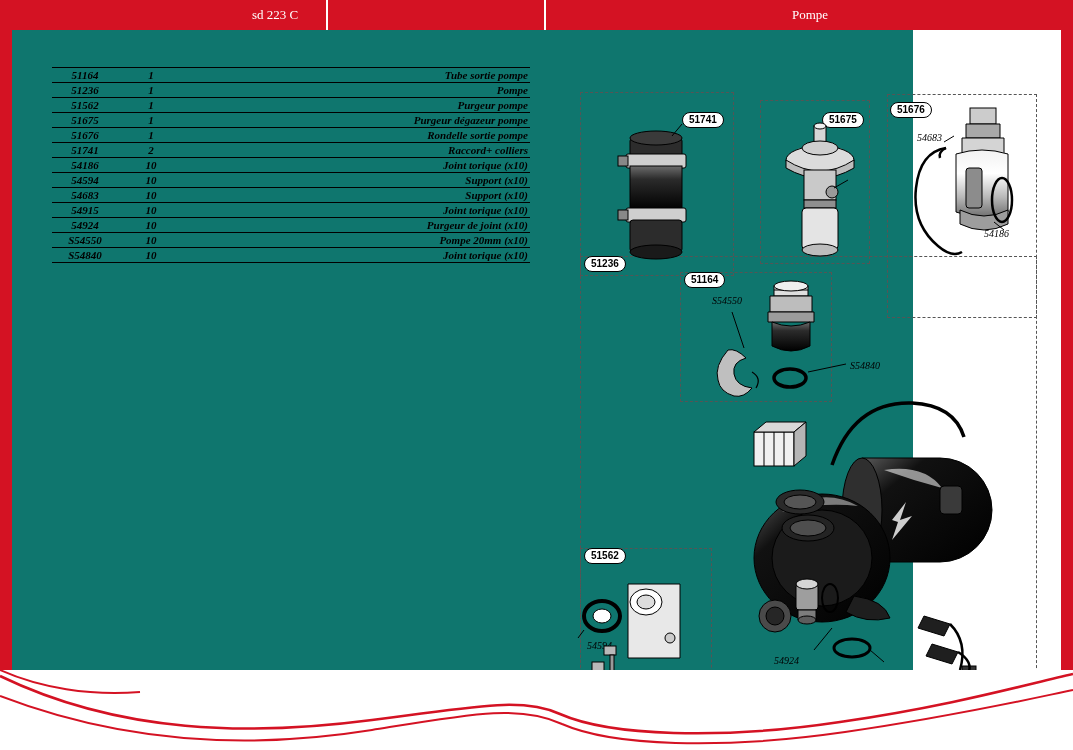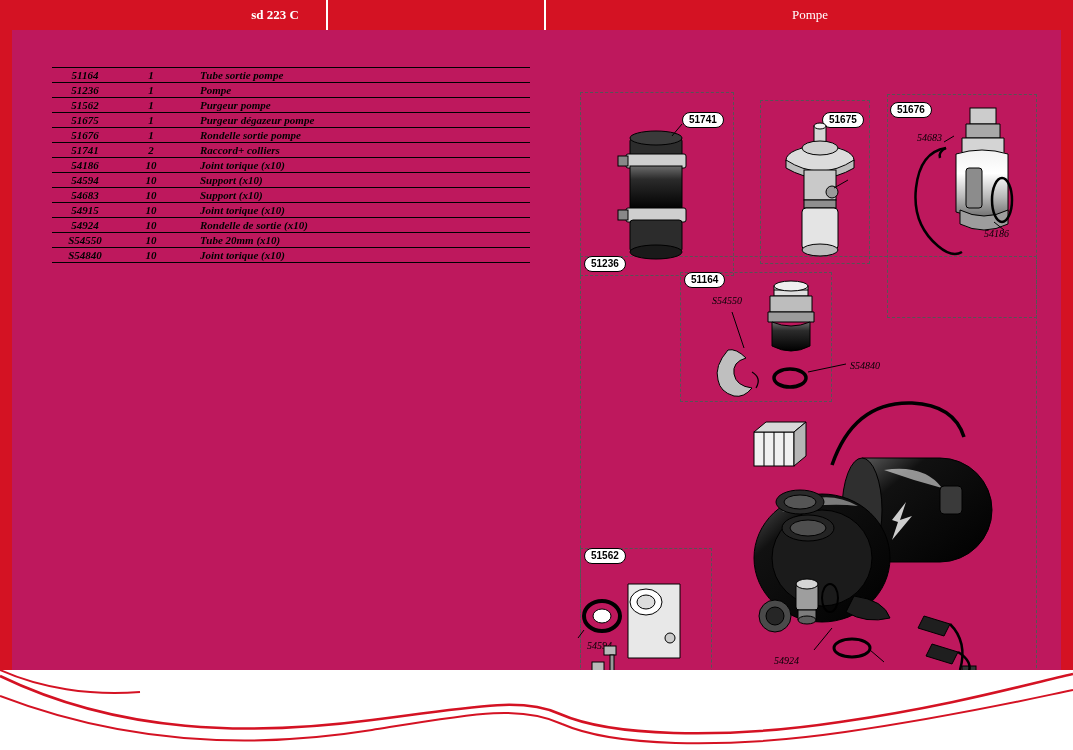--- a/index.html
+++ b/index.html
@@ -27,21 +27,21 @@
     align-items: center;
   }
   .header-title-left {
     position: absolute;
     left: 155px; top: 0;
     width: 240px; height: 30px;
     line-height: 30px;
     text-align: center;
     color: #ffffff;
     font-size: 13px;
-    font-weight: bold;
+    font-weight: normal;
     font-family: "Liberation Serif", serif;
   }
   .header-divider {
     position: absolute;
     top: 0;
     width: 2px; height: 30px;
     background: #ffffff;
   }
   .header-divider.d1 { left: 326px; }
   .header-divider.d2 { left: 544px; }
@@ -67,22 +67,22 @@
     position: absolute;
     left: 1061px; top: 30px;
     width: 12px; height: 640px;
     background: #d41223;
   }
 
   
   .page-body {
     position: absolute;
     left: 12px; top: 30px;
-    width: 1049px; height: 640px;
-    background: #be185d;
+    width: 901px; height: 640px;
+    background: #0f766e;
   }
 
   
   .parts-table {
     position: absolute;
     left: 40px; top: 37px;
     width: 478px;
     border-collapse: collapse;
     font-family: "Liberation Serif", serif;
     font-style: italic;
@@ -95,21 +95,21 @@
   .parts-table td {
     border-bottom: 1px solid #000;
     padding: 0 2px;
     white-space: nowrap;
   }
   .parts-table tr:first-child td {
     border-top: 1px solid #000;
   }
   .col-ref { width: 62px; text-align: center; }
   .col-qty { width: 62px; text-align: center; }
-  .col-desc { padding-left: 16px !important; }
+  .col-desc { padding-left: 16px !important; text-align: right; }
 
   
   .diagram {
     position: absolute;
     left: 520px; top: 20px;
     width: 530px; height: 630px;
   }
   .dbox {
     position: absolute;
     border: 1px dashed #555;
@@ -207,26 +207,26 @@
         <td class="col-desc">Support (x10)</td>
       </tr>
       <tr>
         <td class="col-ref">54915</td>
         <td class="col-qty">10</td>
         <td class="col-desc">Joint torique (x10)</td>
       </tr>
       <tr>
         <td class="col-ref">54924</td>
         <td class="col-qty">10</td>
-        <td class="col-desc">Rondelle de sortie (x10)</td>
+        <td class="col-desc">Purgeur de joint (x10)</td>
       </tr>
       <tr>
         <td class="col-ref">S54550</td>
         <td class="col-qty">10</td>
-        <td class="col-desc">Tube 20mm (x10)</td>
+        <td class="col-desc">Pompe 20mm (x10)</td>
       </tr>
       <tr>
         <td class="col-ref">S54840</td>
         <td class="col-qty">10</td>
         <td class="col-desc">Joint torique (x10)</td>
       </tr>
     </tbody>
   </table>
 
   <div class="diagram">

